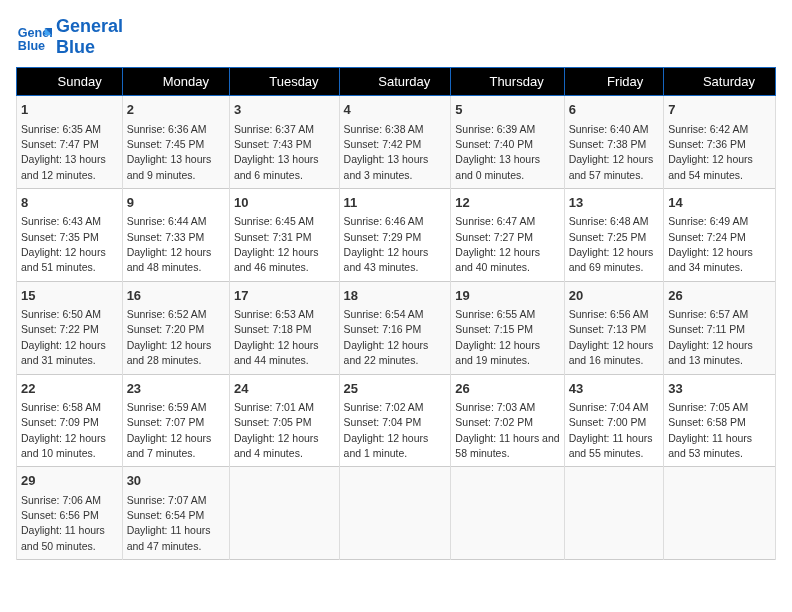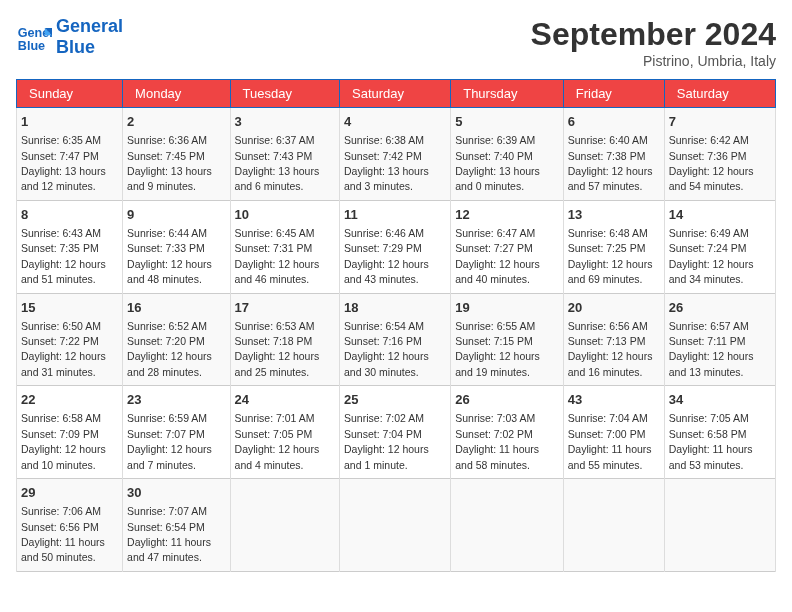--- a/index.html
+++ b/index.html
@@ -36,24 +36,24 @@
     .location {
       font-size: 14px;
       color: #555;
     }
     table {
       width: 100%;
       border-collapse: collapse;
       font-size: 11px;
     }
     thead tr th {
-      background: #ef4444;
+      background: #000000;
       color: #fff;
-      padding: 6px 12px;
-      text-align: left;
+      padding: 6px 20px;
+      text-align: right;
       font-size: 13px;
       font-weight: normal;
       border: 1px solid #1565C0;
     }
     tbody tr {
       border-bottom: 1px solid #ccc;
     }
     tbody td {
       vertical-align: top;
       padding: 5px 4px;
@@ -92,24 +92,20 @@
     <svg class="logo-icon" viewBox="0 0 40 40">
       <text x="2" y="20" font-size="14" font-weight="bold" fill="#1565C0">General</text>
       <text x="2" y="34" font-size="14" font-weight="bold" fill="#1565C0">Blue</text>
       <polygon points="32,10 40,18 32,18" fill="#42A5F5"></polygon>
       <polygon points="32,10 40,10 40,18" fill="#1565C0"></polygon>
     </svg>
     <div>
       <div style="font-size:18px; font-weight:bold; color:#1565C0; line-height:1.15;">General<br>Blue</div>
     </div>
   </div>
-  <div class="title-block">
-    <div class="month-title">September 2024</div>
-    <div class="location">Pistrino, Umbria, Italy</div>
-  </div>
 </div>
 
 <table>
   <thead>
     <tr>
     <th>Sunday</th>
         <th>Monday</th>
         <th>Tuesday</th>
         <th>Saturday</th>
         <th>Thursday</th>
@@ -132,34 +128,34 @@
         <td><span class="day-num">9</span><span class="cell-text">Sunrise: 6:44 AM<br></span><span class="cell-text">Sunset: 7:33 PM<br></span><span class="cell-text">Daylight: 12 hours and 48 minutes.</span></td>
         <td><span class="day-num">10</span><span class="cell-text">Sunrise: 6:45 AM<br></span><span class="cell-text">Sunset: 7:31 PM<br></span><span class="cell-text">Daylight: 12 hours and 46 minutes.</span></td>
         <td><span class="day-num">11</span><span class="cell-text">Sunrise: 6:46 AM<br></span><span class="cell-text">Sunset: 7:29 PM<br></span><span class="cell-text">Daylight: 12 hours and 43 minutes.</span></td>
         <td><span class="day-num">12</span><span class="cell-text">Sunrise: 6:47 AM<br></span><span class="cell-text">Sunset: 7:27 PM<br></span><span class="cell-text">Daylight: 12 hours and 40 minutes.</span></td>
         <td><span class="day-num">13</span><span class="cell-text">Sunrise: 6:48 AM<br></span><span class="cell-text">Sunset: 7:25 PM<br></span><span class="cell-text">Daylight: 12 hours and 69 minutes.</span></td>
         <td><span class="day-num">14</span><span class="cell-text">Sunrise: 6:49 AM<br></span><span class="cell-text">Sunset: 7:24 PM<br></span><span class="cell-text">Daylight: 12 hours and 34 minutes.</span></td>
       </tr>
       <tr>
         <td><span class="day-num">15</span><span class="cell-text">Sunrise: 6:50 AM<br></span><span class="cell-text">Sunset: 7:22 PM<br></span><span class="cell-text">Daylight: 12 hours and 31 minutes.</span></td>
         <td><span class="day-num">16</span><span class="cell-text">Sunrise: 6:52 AM<br></span><span class="cell-text">Sunset: 7:20 PM<br></span><span class="cell-text">Daylight: 12 hours and 28 minutes.</span></td>
-        <td><span class="day-num">17</span><span class="cell-text">Sunrise: 6:53 AM<br></span><span class="cell-text">Sunset: 7:18 PM<br></span><span class="cell-text">Daylight: 12 hours and 25 minutes.</span></td>
-        <td><span class="day-num">18</span><span class="cell-text">Sunrise: 6:54 AM<br></span><span class="cell-text">Sunset: 7:16 PM<br></span><span class="cell-text">Daylight: 12 hours and 30 minutes.</span></td>
+        <td><span class="day-num">17</span><span class="cell-text">Sunrise: 6:53 AM<br></span><span class="cell-text">Sunset: 7:18 PM<br></span><span class="cell-text">Daylight: 12 hours and 44 minutes.</span></td>
+        <td><span class="day-num">18</span><span class="cell-text">Sunrise: 6:54 AM<br></span><span class="cell-text">Sunset: 7:16 PM<br></span><span class="cell-text">Daylight: 12 hours and 22 minutes.</span></td>
         <td><span class="day-num">19</span><span class="cell-text">Sunrise: 6:55 AM<br></span><span class="cell-text">Sunset: 7:15 PM<br></span><span class="cell-text">Daylight: 12 hours and 19 minutes.</span></td>
         <td><span class="day-num">20</span><span class="cell-text">Sunrise: 6:56 AM<br></span><span class="cell-text">Sunset: 7:13 PM<br></span><span class="cell-text">Daylight: 12 hours and 16 minutes.</span></td>
         <td><span class="day-num">26</span><span class="cell-text">Sunrise: 6:57 AM<br></span><span class="cell-text">Sunset: 7:11 PM<br></span><span class="cell-text">Daylight: 12 hours and 13 minutes.</span></td>
       </tr>
       <tr>
         <td><span class="day-num">22</span><span class="cell-text">Sunrise: 6:58 AM<br></span><span class="cell-text">Sunset: 7:09 PM<br></span><span class="cell-text">Daylight: 12 hours and 10 minutes.</span></td>
         <td><span class="day-num">23</span><span class="cell-text">Sunrise: 6:59 AM<br></span><span class="cell-text">Sunset: 7:07 PM<br></span><span class="cell-text">Daylight: 12 hours and 7 minutes.</span></td>
         <td><span class="day-num">24</span><span class="cell-text">Sunrise: 7:01 AM<br></span><span class="cell-text">Sunset: 7:05 PM<br></span><span class="cell-text">Daylight: 12 hours and 4 minutes.</span></td>
         <td><span class="day-num">25</span><span class="cell-text">Sunrise: 7:02 AM<br></span><span class="cell-text">Sunset: 7:04 PM<br></span><span class="cell-text">Daylight: 12 hours and 1 minute.</span></td>
         <td><span class="day-num">26</span><span class="cell-text">Sunrise: 7:03 AM<br></span><span class="cell-text">Sunset: 7:02 PM<br></span><span class="cell-text">Daylight: 11 hours and 58 minutes.</span></td>
         <td><span class="day-num">43</span><span class="cell-text">Sunrise: 7:04 AM<br></span><span class="cell-text">Sunset: 7:00 PM<br></span><span class="cell-text">Daylight: 11 hours and 55 minutes.</span></td>
-        <td><span class="day-num">34</span><span class="cell-text">Sunrise: 7:05 AM<br></span><span class="cell-text">Sunset: 6:58 PM<br></span><span class="cell-text">Daylight: 11 hours and 53 minutes.</span></td>
+        <td><span class="day-num">33</span><span class="cell-text">Sunrise: 7:05 AM<br></span><span class="cell-text">Sunset: 6:58 PM<br></span><span class="cell-text">Daylight: 11 hours and 53 minutes.</span></td>
       </tr>
       <tr>
         <td><span class="day-num">29</span><span class="cell-text">Sunrise: 7:06 AM<br></span><span class="cell-text">Sunset: 6:56 PM<br></span><span class="cell-text">Daylight: 11 hours and 50 minutes.</span></td>
         <td><span class="day-num">30</span><span class="cell-text">Sunrise: 7:07 AM<br></span><span class="cell-text">Sunset: 6:54 PM<br></span><span class="cell-text">Daylight: 11 hours and 47 minutes.</span></td>
         <td class="empty-cell"></td>
         <td class="empty-cell"></td>
         <td class="empty-cell"></td>
         <td class="empty-cell"></td>
         <td class="empty-cell"></td>
       </tr>

